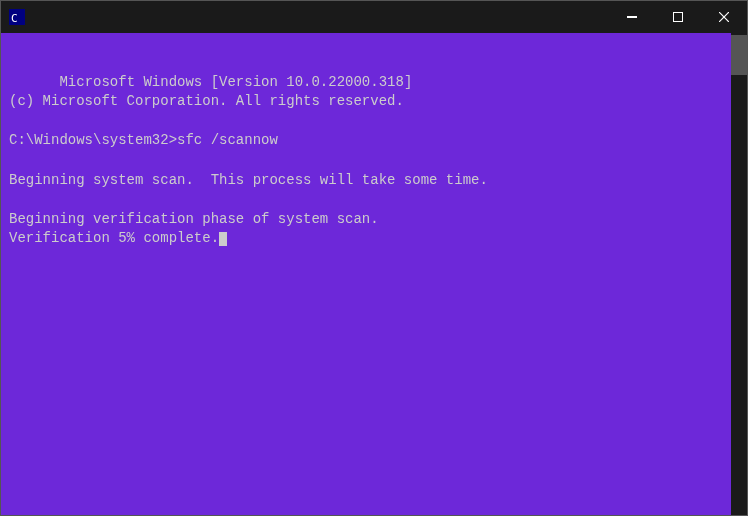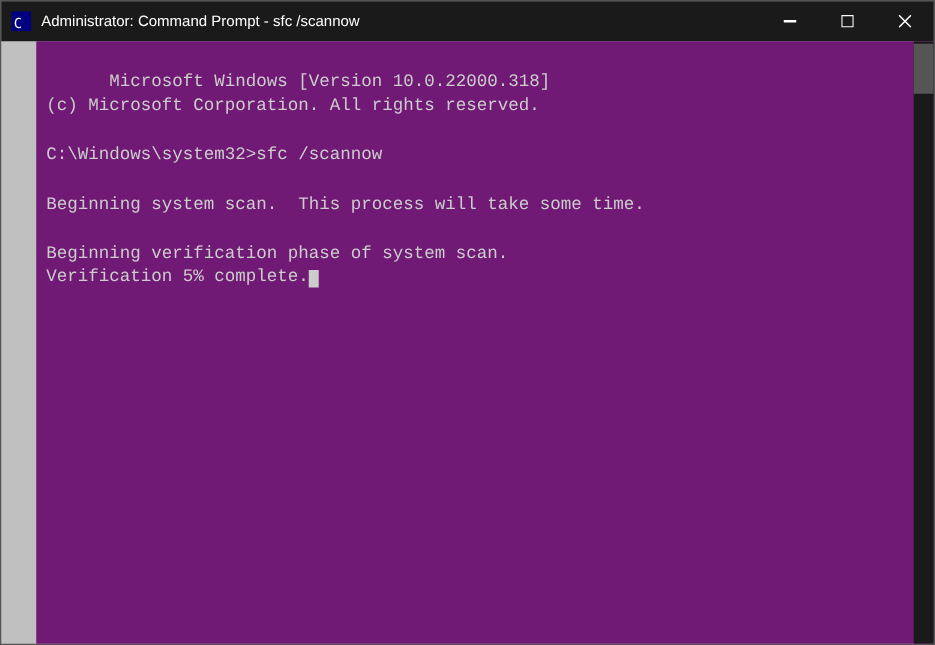--- a/index.html
+++ b/index.html
@@ -76,25 +76,24 @@
 
     .title-bar-btn svg {
       width: 10px;
       height: 10px;
       fill: white;
       stroke: white;
     }
 
     .cmd-body {
       flex: 1;
-      background: #701a75;
-      padding: 4px 8px;
+      background: #6d28d9;
+      padding: 20px 8px;
       overflow: hidden;
       position: relative;
-      margin-left: 28px;
     }
 
     .cmd-text {
       font-family: 'Consolas', 'Courier New', monospace;
       font-size: 14px;
       line-height: 1.4;
       color: #cccccc;
       white-space: pre;
     }
 
@@ -128,21 +127,20 @@
 <body>
 
 <div class="window">
   <div class="title-bar">
 
     <svg class="title-bar-icon" viewBox="0 0 16 16" xmlns="http://www.w3.org/2000/svg">
       <rect width="16" height="16" fill="#000080"></rect>
       <text x="2" y="13" font-size="11" fill="white" font-family="monospace">C</text>
     </svg>
 
-    <span class="title-bar-text">Administrator: Command Prompt - sfc /scannow</span>
 
     <div class="title-bar-controls">
       <button class="title-bar-btn minimize" title="Minimize">
         <svg viewBox="0 0 10 1" xmlns="http://www.w3.org/2000/svg">
           <rect x="0" y="0" width="10" height="1" fill="white"></rect>
         </svg>
       </button>
       <button class="title-bar-btn maximize" title="Maximize">
         <svg viewBox="0 0 10 10" xmlns="http://www.w3.org/2000/svg">
           <rect x="0.5" y="0.5" width="9" height="9" fill="none" stroke="white" stroke-width="1"></rect>

